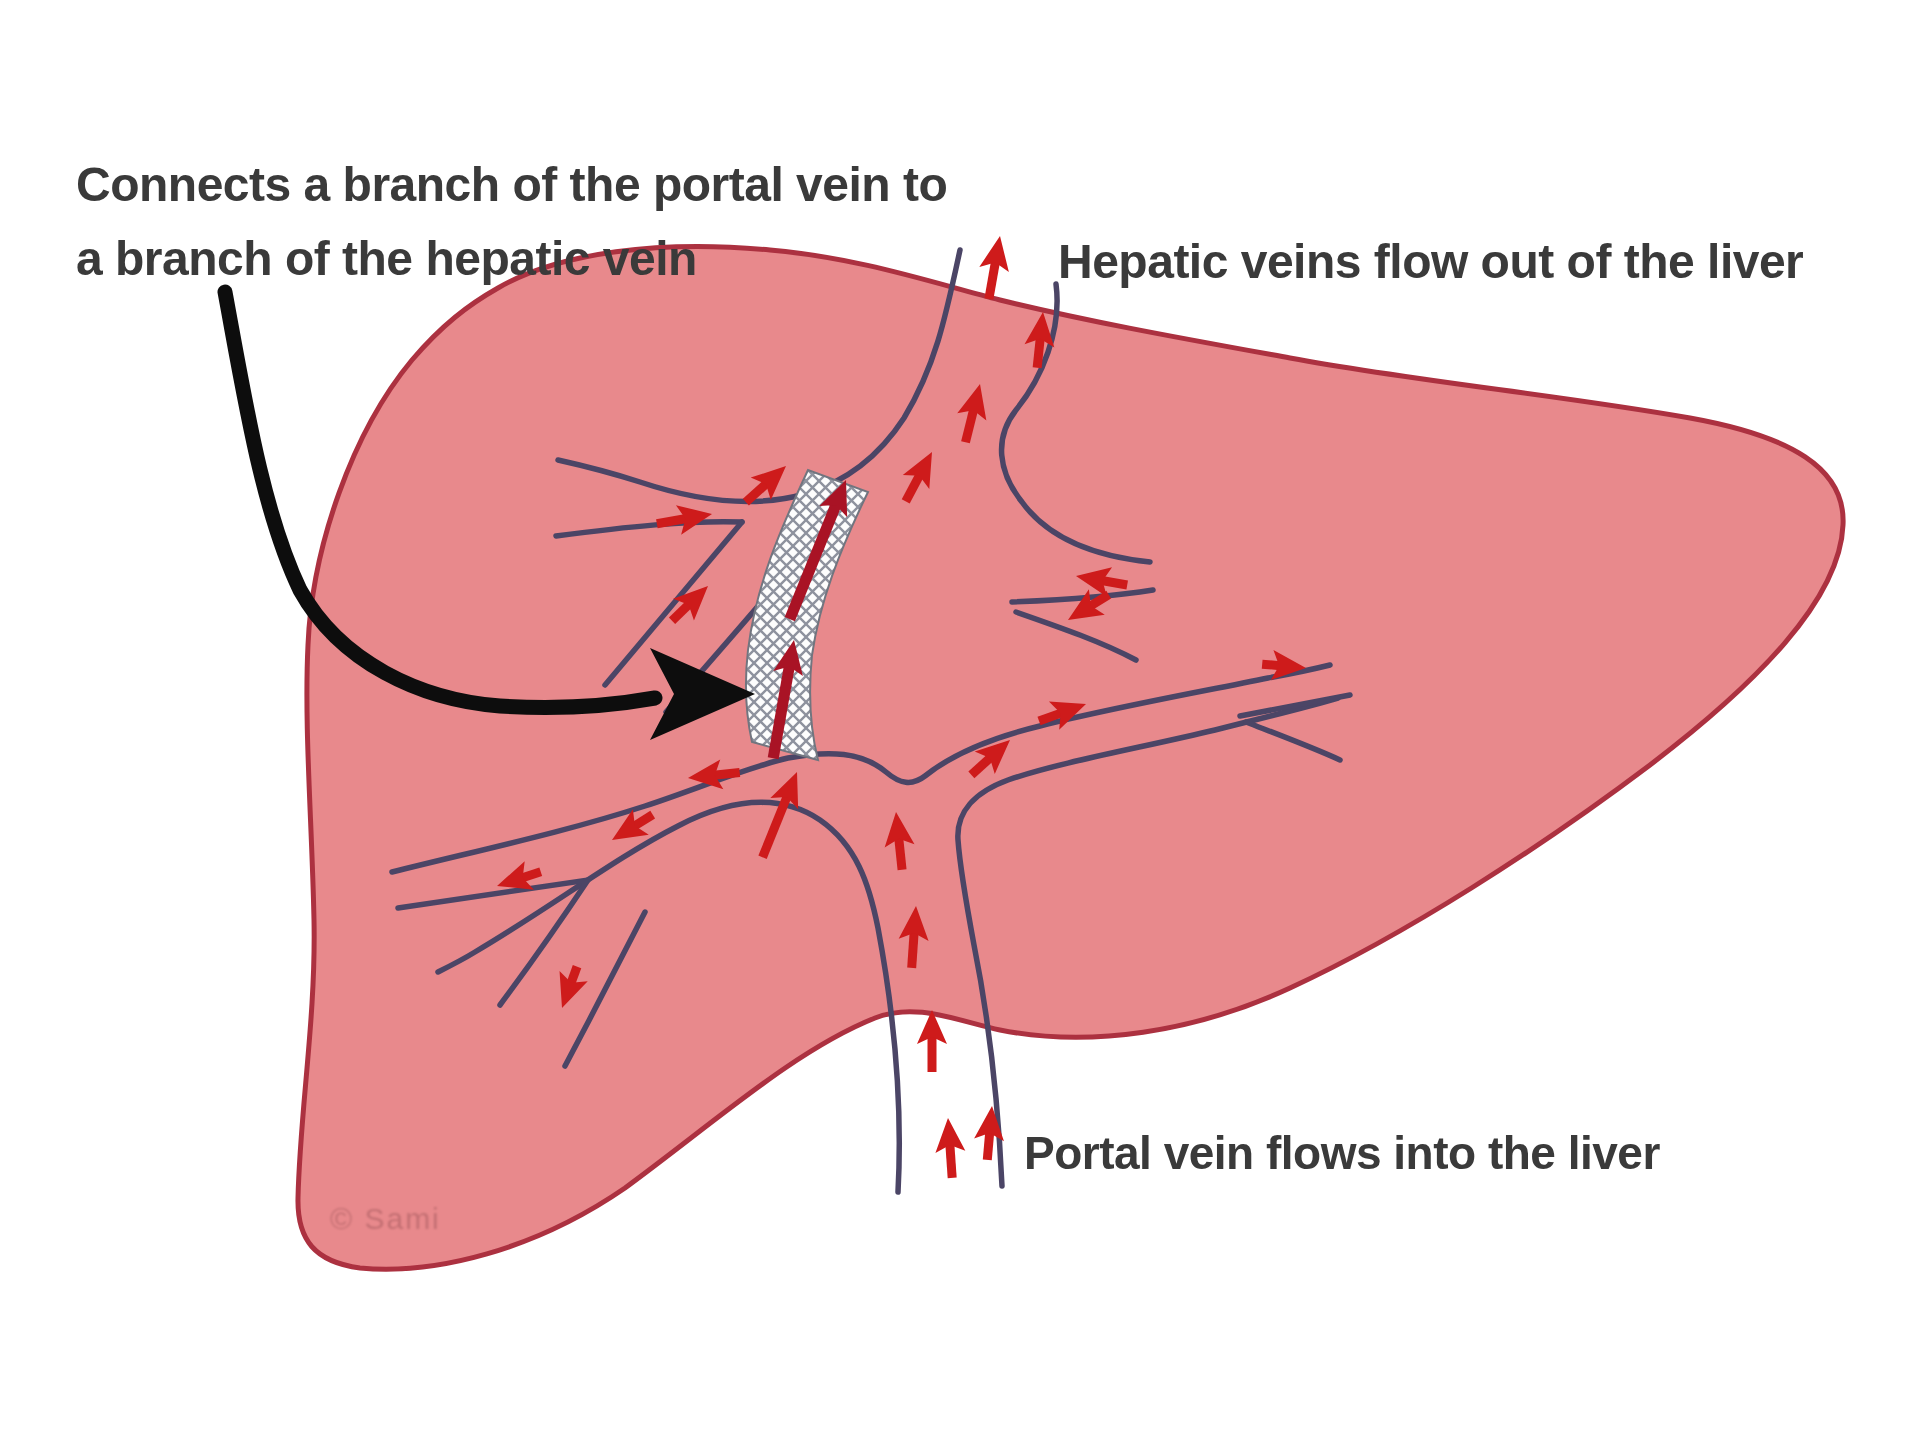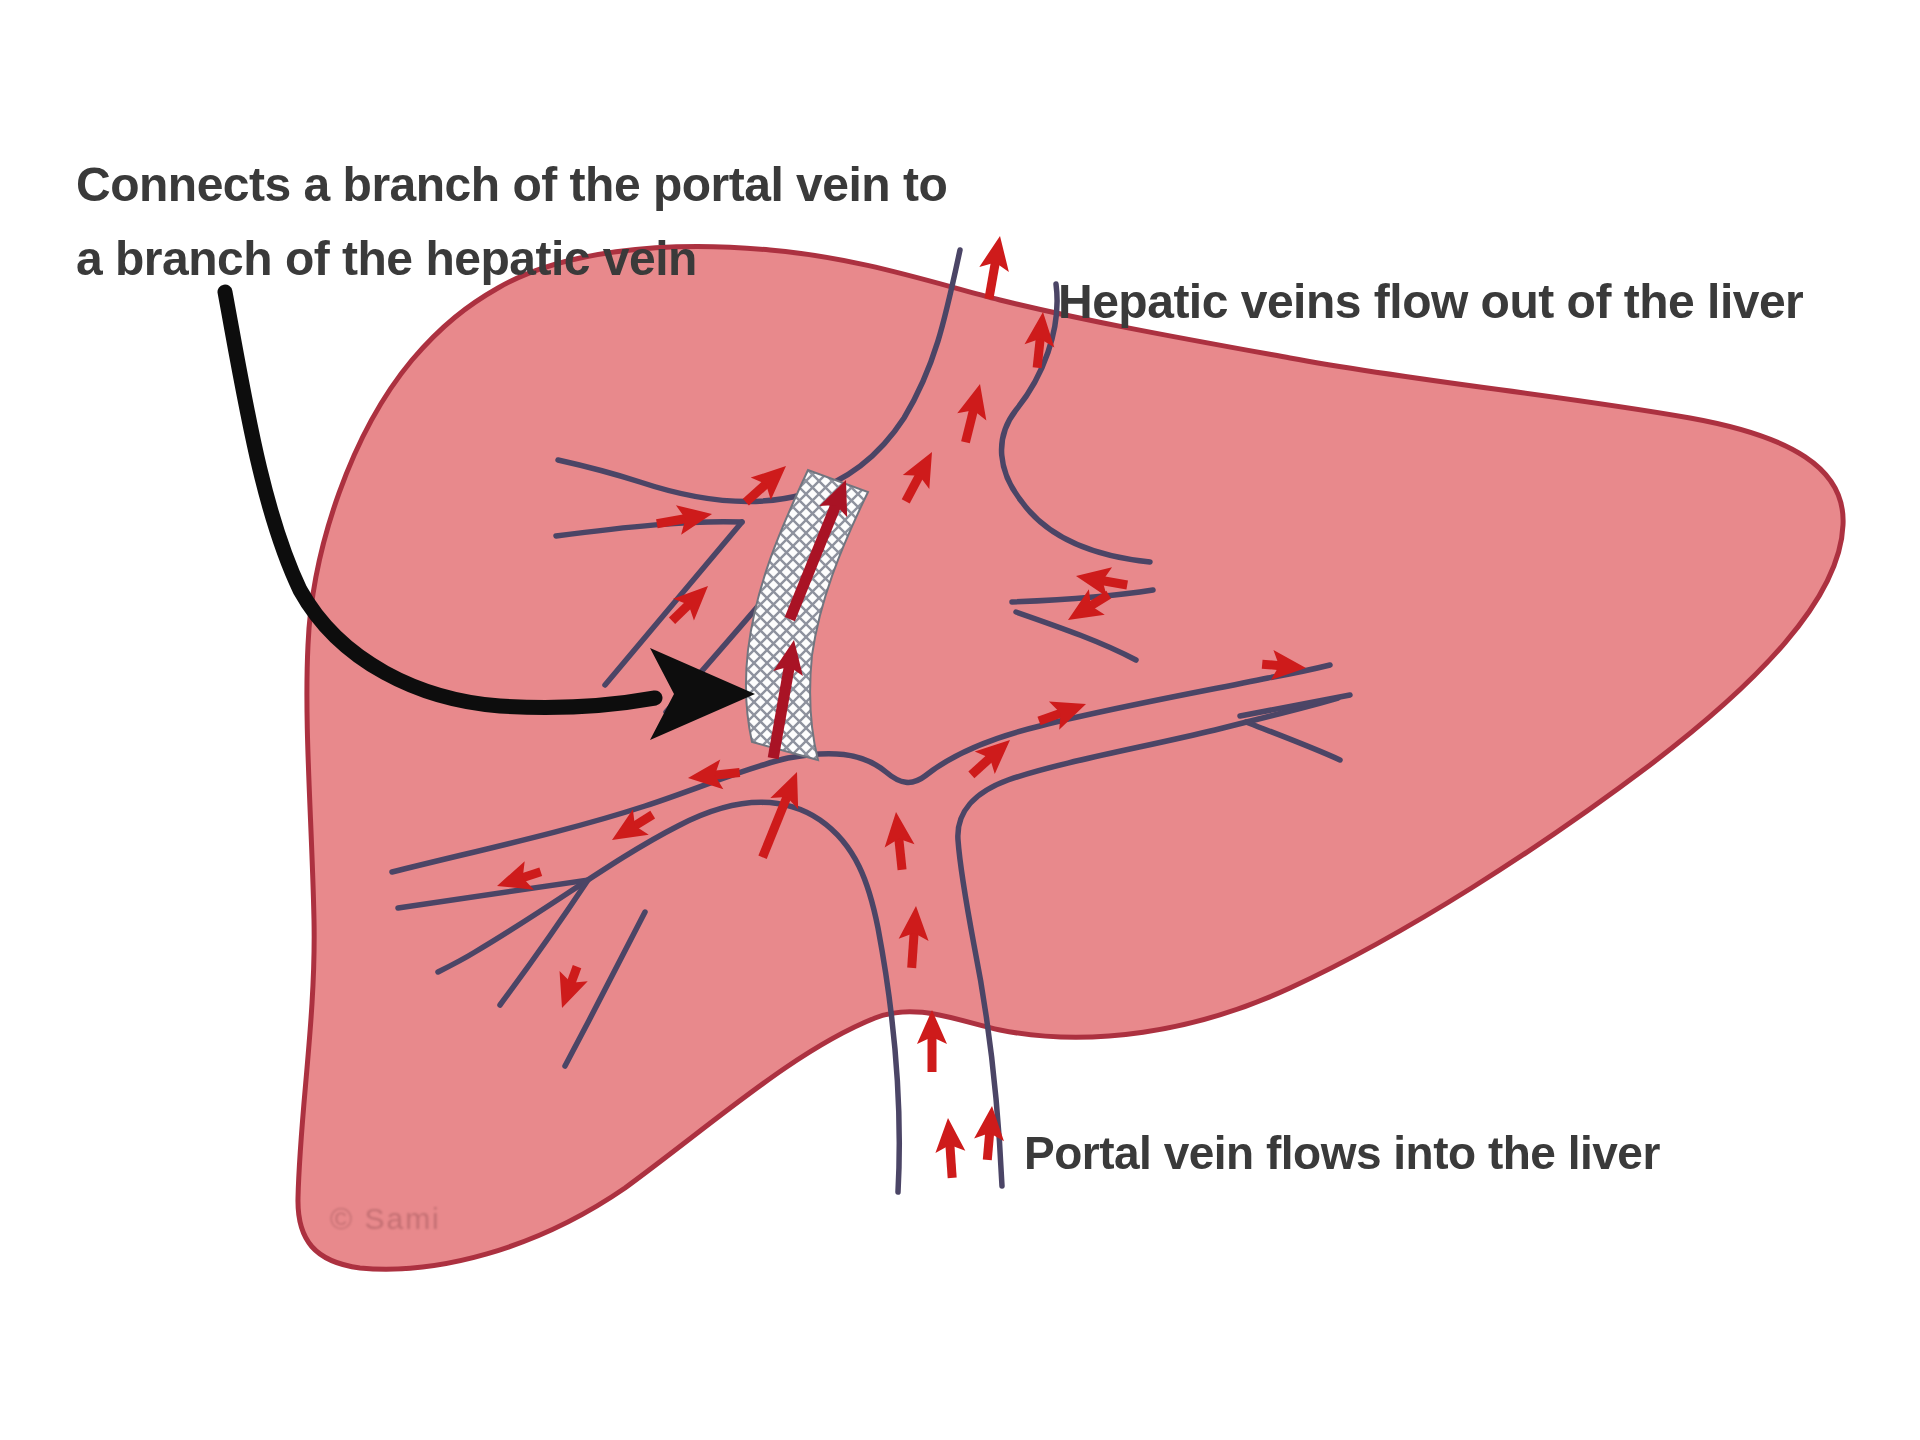--- a/index.html
+++ b/index.html
@@ -12,21 +12,21 @@
   .liver{fill:var(--liver_fill);stroke:var(--liver_outline);stroke-width:5px;}
   .vein{fill:none;stroke:var(--vein_line);stroke-width:5.5px;stroke-linecap:round;}
   .stent{fill:url(#mesh);stroke:var(--stent_border);stroke-width:2px;}
   .callout{fill:none;stroke:var(--callout_arrow);stroke-width:15px;stroke-linecap:round;}
   .callout-head{fill:var(--callout_arrow);}
   .lbl{
     position:absolute;color:var(--label_text);
     font-weight:700;letter-spacing:-0.5px;white-space:nowrap;
   }
   .lbl-connects{left:76px;top:148px;font-size:48px;line-height:74px;}
-  .lbl-hepatic{left:1058px;top:234px;font-size:48px;margin-top:40px;}
+  .lbl-hepatic{left:1058px;top:234px;font-size:48px;}
   .lbl-portal{left:1024px;top:1126px;font-size:46px;}
   .watermark{
     left:330px;top:1202px;font-size:30px;font-weight:400;
     color:#6e3338;opacity:0.30;filter:blur(1px);letter-spacing:2px;
   }
 </style>
 </head>
 <body>
 
 <div id="stage">

